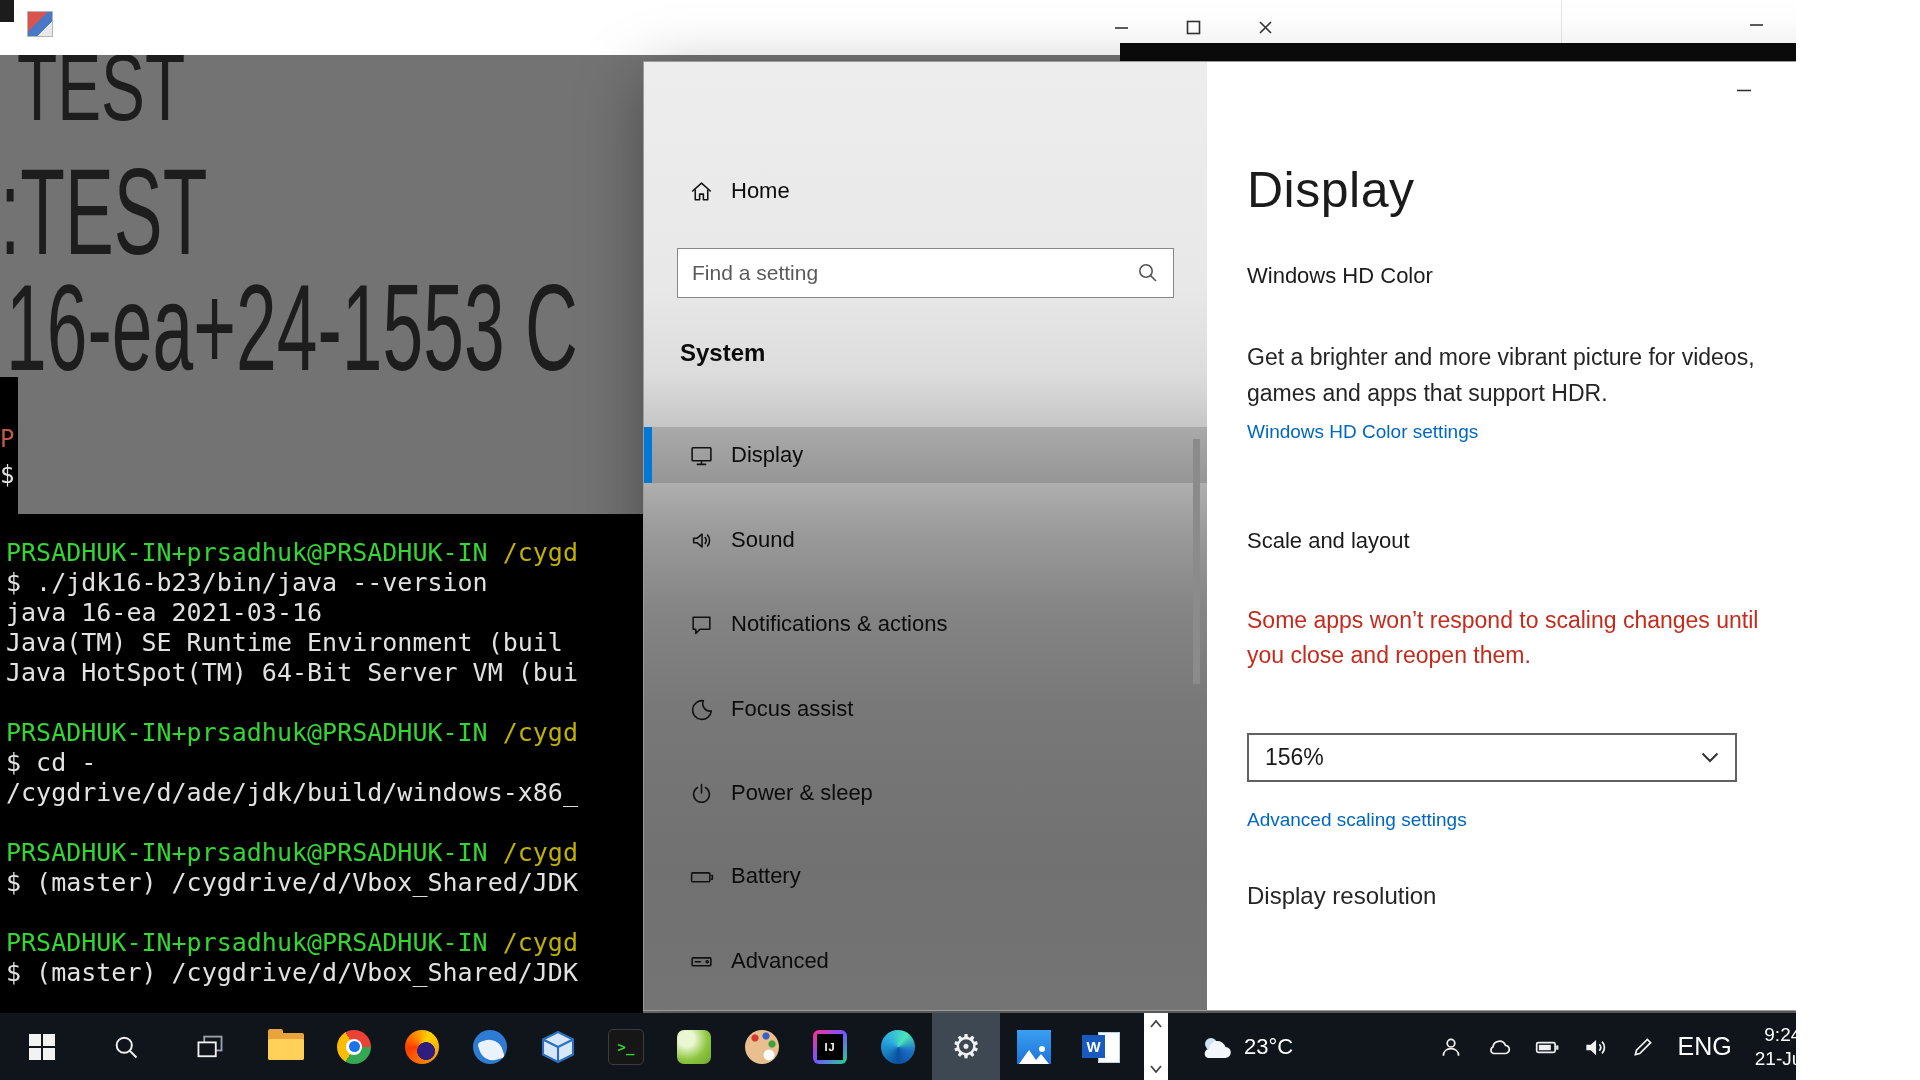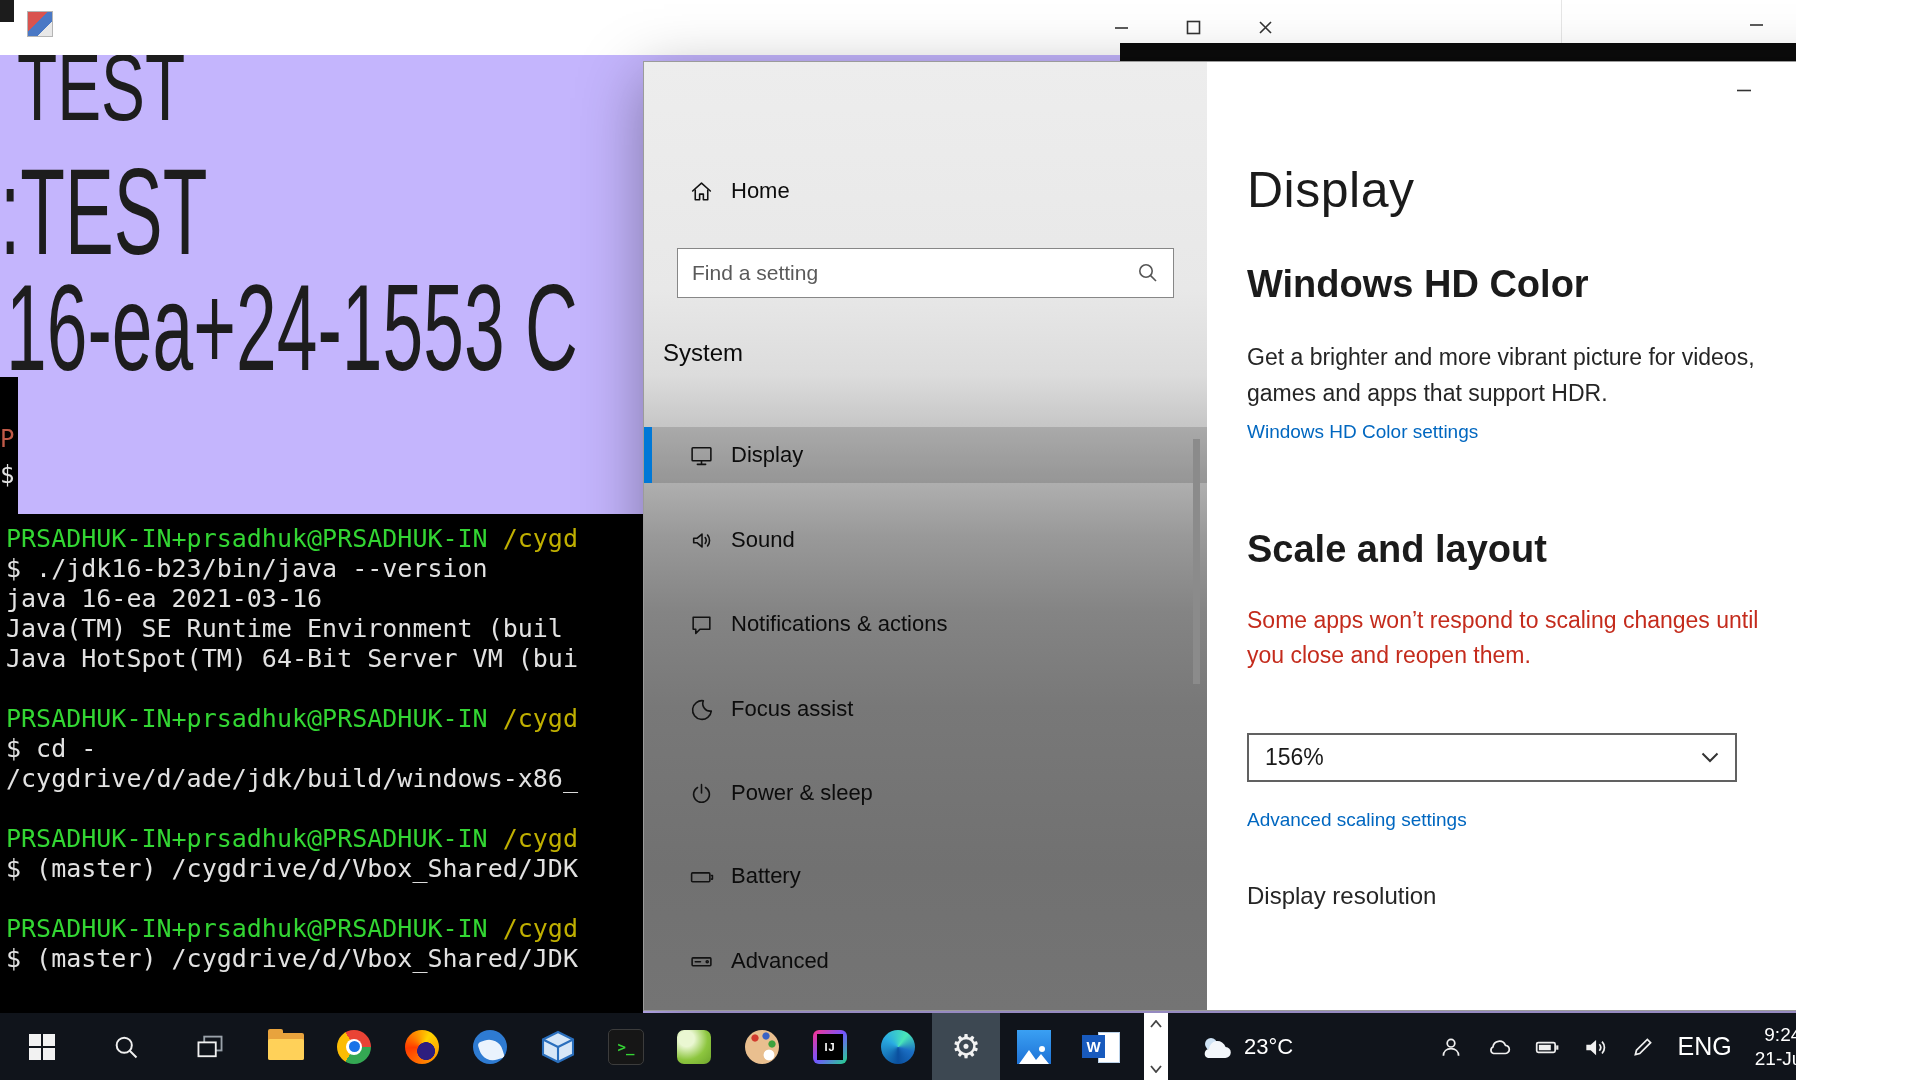--- a/index.html
+++ b/index.html
@@ -1,17 +1,17 @@
 <!DOCTYPE html>
 <html style="--accent: #0078d7; --link: #0067c0; --warning-red: #c42b1c; --terminal-green: #33d633; --terminal-yellow: #c0b000;"><head>
 <meta charset="utf-8">
 <style>
   html,body{margin:0;padding:0}
   body{width:1920px;height:1080px;overflow:hidden;background:#fff;font-family:"Liberation Sans",sans-serif}
-  #screen{position:relative;width:1796px;height:1080px;overflow:hidden;background:#c4b5fd}
+  #screen{position:relative;width:1796px;height:1080px;overflow:hidden;background:#737373}
 
   
   .titlebar-a{position:absolute;left:0;top:0;width:1561px;height:55px;background:#fff;z-index:2}
   .titlebar-b{position:absolute;left:1561px;top:0;width:359px;height:48px;background:#fff;border-left:1px solid #e6e6e6;z-index:2}
   .corner-frag{position:absolute;left:0;top:0;width:14px;height:22px;background:#1c1c1c}
   .mini-icon{position:absolute;left:27px;top:11px;width:24px;height:24px;border:1px solid #b5b5b5;background:
       linear-gradient(135deg,#d9534f 0 40%,#4a78c5 40% 70%,#e8e8e8 70% 100%)}
   .ctls{position:absolute;top:0;right:0;display:flex;height:100%}
   .ctl{width:72px;height:100%;display:flex;align-items:center;justify-content:center;background:transparent;border:0;padding:0}
   .ctl svg{display:block}
@@ -24,21 +24,21 @@
   .bigline{position:absolute;color:#1d1d1d;transform-origin:left top;white-space:nowrap;z-index:1;font-family:"Liberation Sans",sans-serif}
 
   
   .edge-frag{position:absolute;left:0;top:377px;width:18px;height:137px;background:#000;z-index:1;
       font-family:"DejaVu Sans Mono",monospace;font-size:24px;overflow:hidden}
   .edge-frag .p1{color:#c05a48;display:block;margin-top:48px}
   .edge-frag .p2{color:#e2e2e2;display:block;margin-top:8px}
 
   
   .terminal{position:absolute;left:0;top:514px;width:643px;height:499px;background:#000;z-index:1;
-      padding:10px 0 0 6px;box-sizing:border-box;font-family:"DejaVu Sans Mono",monospace;
+      padding:24px 0 0 6px;box-sizing:border-box;font-family:"DejaVu Sans Mono",monospace;
       font-size:25px;line-height:30px;color:#e2e2e2;white-space:nowrap;overflow:hidden}
   .tgreen{color:var(--terminal-green)}
   .tyellow{color:var(--terminal-yellow)}
   .gap{margin-top:30px}
 
   
   .settings{position:absolute;left:643px;top:61px;width:1262px;height:950px;background:#fff;
       border:1px solid #9b9b9b;box-sizing:border-box;z-index:5;box-shadow:0 16px 60px rgba(0,0,0,.35)}
   .sidebar{position:absolute;left:0;top:0;width:563px;height:100%;
       background:linear-gradient(180deg,#ededed 0%,#e8e8e8 24%,#dcdcdc 33%,#b8b8b8 42%,#999 50%,#848484 58%,#787878 68%,#717171 85%,#747474 100%)}
@@ -49,26 +49,26 @@
   .srow .sicon{margin-left:45px;width:25px;height:25px;flex:0 0 25px}
   .srow .slabel{margin-left:17px;white-space:nowrap}
   .srow.sel{background:rgba(0,0,0,.14)}
   .accent{position:absolute;left:0;top:0;width:8px;height:100%;background:var(--accent)}
   .sicon svg{stroke:#121212;stroke-width:1.5;fill:none;stroke-linecap:round;stroke-linejoin:round;display:block;width:25px;height:25px}
   .search-box{position:absolute;left:33px;top:186px;width:497px;height:50px;background:#fff;border:1px solid #878787;
       box-sizing:border-box;display:flex;align-items:center}
   .search-box input{flex:1;border:0;outline:0;font-size:21px;padding:0 0 0 14px;color:#333;background:transparent;font-family:inherit;min-width:0}
   .search-box input::placeholder{color:#5a5a5a;opacity:1}
   .search-box svg{margin-right:13px;stroke:#555;fill:none;stroke-width:1.6;width:24px;height:24px;flex:0 0 24px}
-  .sys-head{position:absolute;left:19px;top:277px;font-size:24px;font-weight:400;color:#0b0b0b}
+  .sys-head{position:absolute;left:36px;top:277px;font-size:24px;font-weight:700;color:#0b0b0b}
   .scroll-thumb{position:absolute;left:549px;top:377px;width:7px;height:245px;background:#8b8b8b}
 
   .content{position:absolute;left:563px;top:0;width:699px;height:100%;background:#fff}
   .c-h1{position:absolute;left:40px;top:99px;font-size:50px;font-weight:300;color:#1b1b1b;letter-spacing:.5px}
-  .c-h2{position:absolute;left:40px;font-size:38px;font-weight:700;color:#1b1b1b}
+  .c-h2{position:absolute;left:40px;font-size:22px;font-weight:400;color:#1b1b1b}
   .c-text{position:absolute;left:40px;font-size:23px;color:#252525;line-height:36px;white-space:nowrap}
   .c-link{position:absolute;left:40px;font-size:19px;color:var(--link);cursor:pointer;white-space:nowrap}
   .warn{color:var(--warning-red);line-height:35px}
   .dropdown{position:absolute;left:40px;width:490px;height:49px;border:2px solid #616161;box-sizing:border-box;background:#fff;
       display:flex;align-items:center;justify-content:space-between;font-size:23px;color:#191919;padding:0 16px;cursor:default}
   .dropdown svg{stroke:#333;fill:none;stroke-width:2;width:18px;height:11px}
 
   
   .taskbar{position:absolute;left:0;top:1013px;width:1920px;height:67px;background:#10141b;display:flex;align-items:center;z-index:10}
   .tb-btn{height:67px;display:flex;align-items:center;justify-content:center;flex:0 0 auto}

